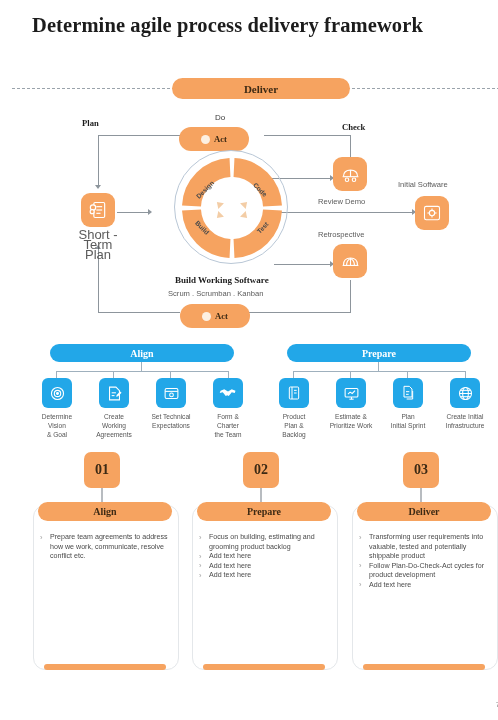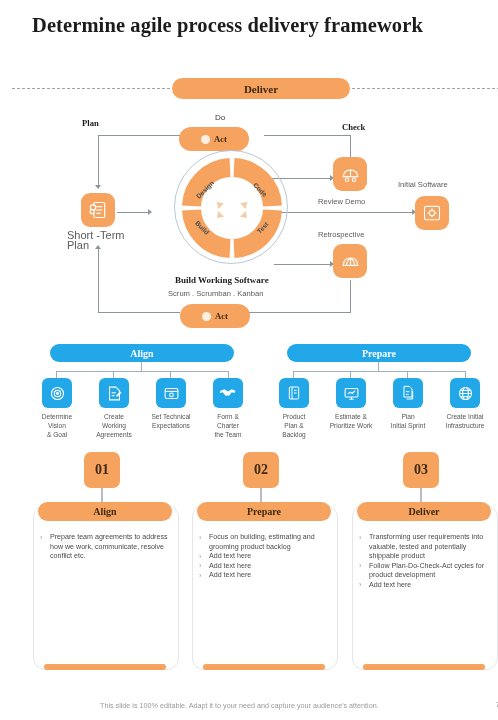--- a/index.html
+++ b/index.html
@@ -45,22 +45,22 @@
   
   .dlabel{
     position:absolute;font-family:"Liberation Serif", serif;
     font-weight:bold;font-size:8.6px;color:#1c1c1c;white-space:nowrap;
   }
   .dtext{
     position:absolute;font-size:7.6px;color:#5b5b5b;
     white-space:nowrap;text-align:center;
   }
   .dtext-c{
-    position:absolute;font-size:11px;color:#5b5b5b;
-    line-height:10px;
+    position:absolute;font-size:13px;color:#5b5b5b;
+    text-align:center;line-height:10px;
   }
 
   
   .act-pill{
     width:70px;height:24px;font-size:8.6px;
     font-family:"Liberation Serif", serif;font-weight:bold;
     color:#3d2a14;gap:4px;
   }
   .act-dot{
     width:9px;height:9px;border-radius:50%;
@@ -441,16 +441,15 @@
   <div class="numstem" style="left:408px;top:488px;height:15px;"></div>
   <div class="card" style="left:340px;top:505px;width:144px;height:163px;"></div>
   <div class="card-head" style="left:345px;top:502px;width:134px;">Deliver</div>
   <ul class="bullets" style="left:345px;top:533px;width:134px;">
     <li>Transforming user requirements into valuable, tested and potentially shippable product</li>
     <li>Follow Plan-Do-Check-Act cycles for product development</li>
     <li>Add text here</li>
   </ul>
   <div class="card-foot" style="left:351px;top:664px;width:122px;"></div>
 
-  <div class="footer">This slide is 100% editable. Adapt it to your need and capture your audience's attention.</div>
   <div class="pagenum">7</div>
 
 </div>
 
 </body></html>

